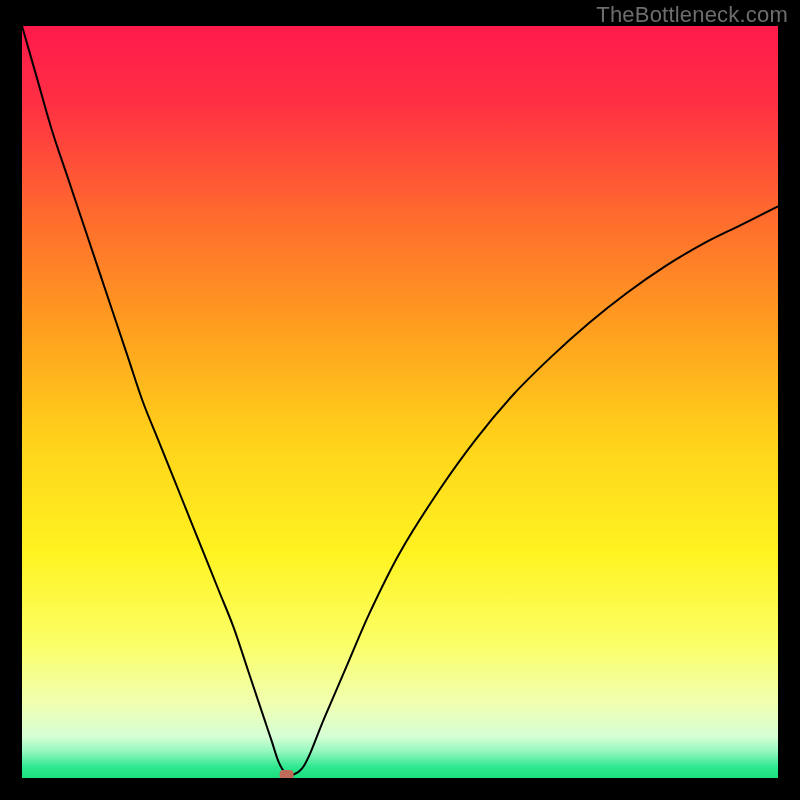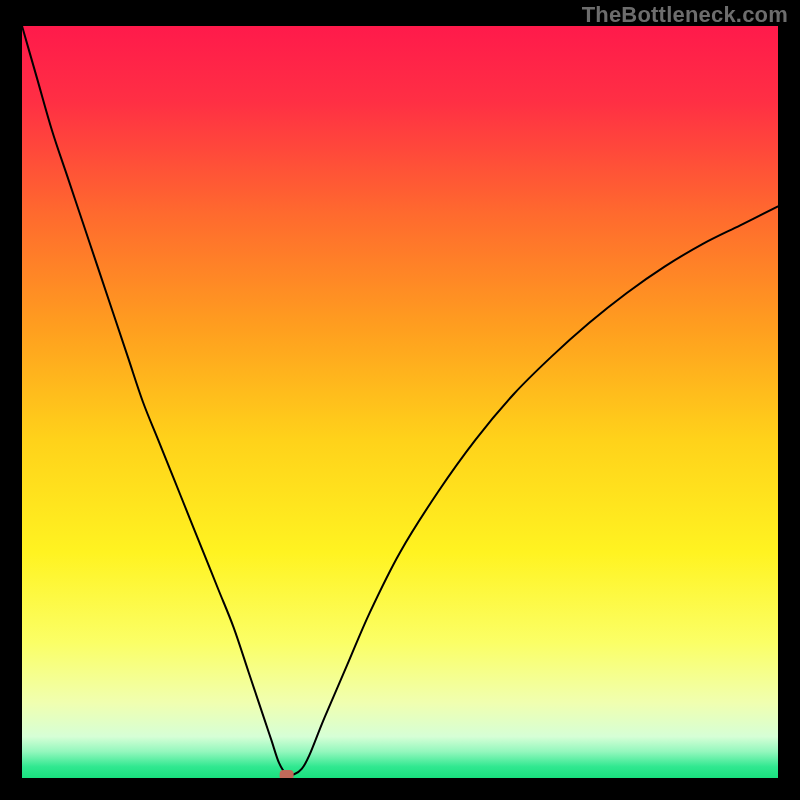--- a/index.html
+++ b/index.html
@@ -16,21 +16,21 @@
     width: 800px;
     height: 800px;
     background: #000;
   }
   .watermark {
     position: absolute;
     top: 2px;
     right: 12px;
     color: #6d6d6d;
     font-size: 22px;
-    font-weight: 700;
+    font-weight: 400;
     letter-spacing: 0.2px;
     z-index: 5;
   }
   .plot-wrap {
     position: absolute;
     left: 22px;
     top: 26px;
     width: 756px;
     height: 752px;
   }

